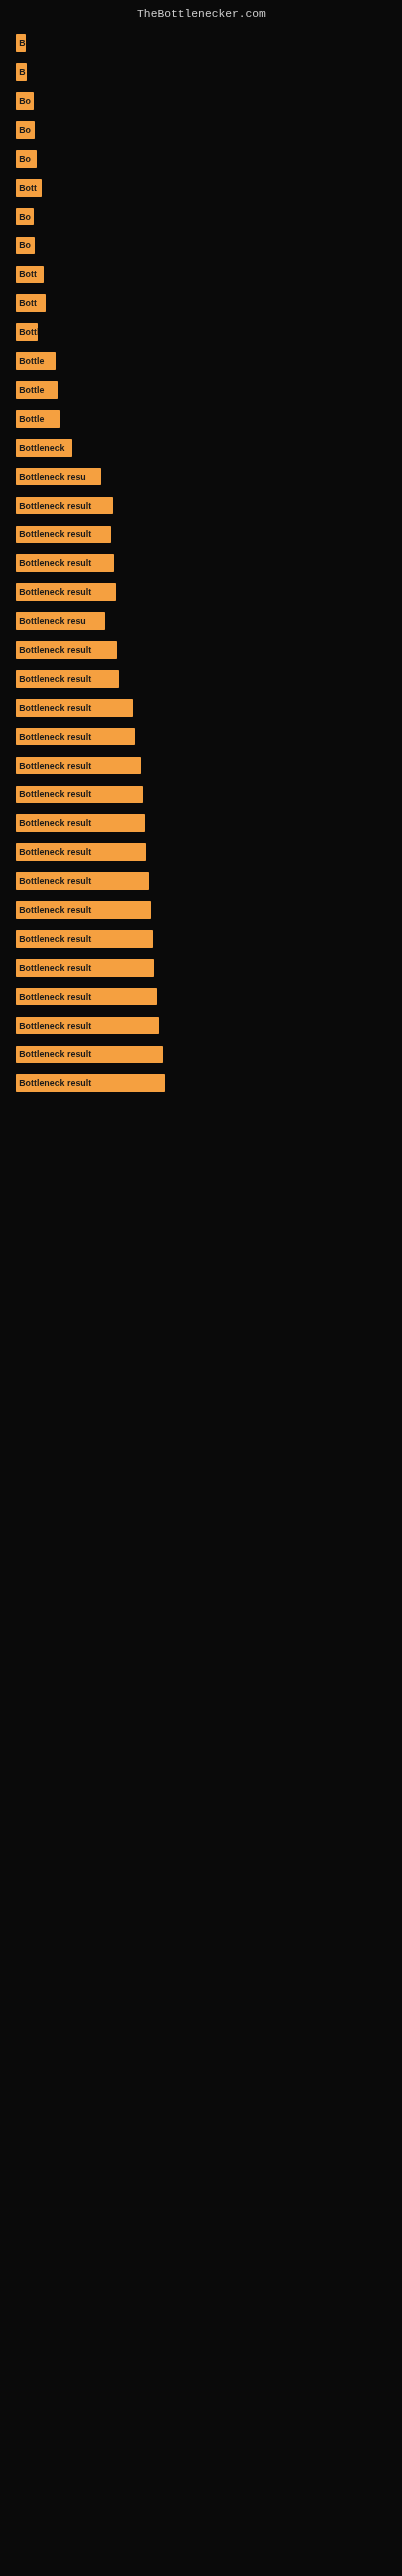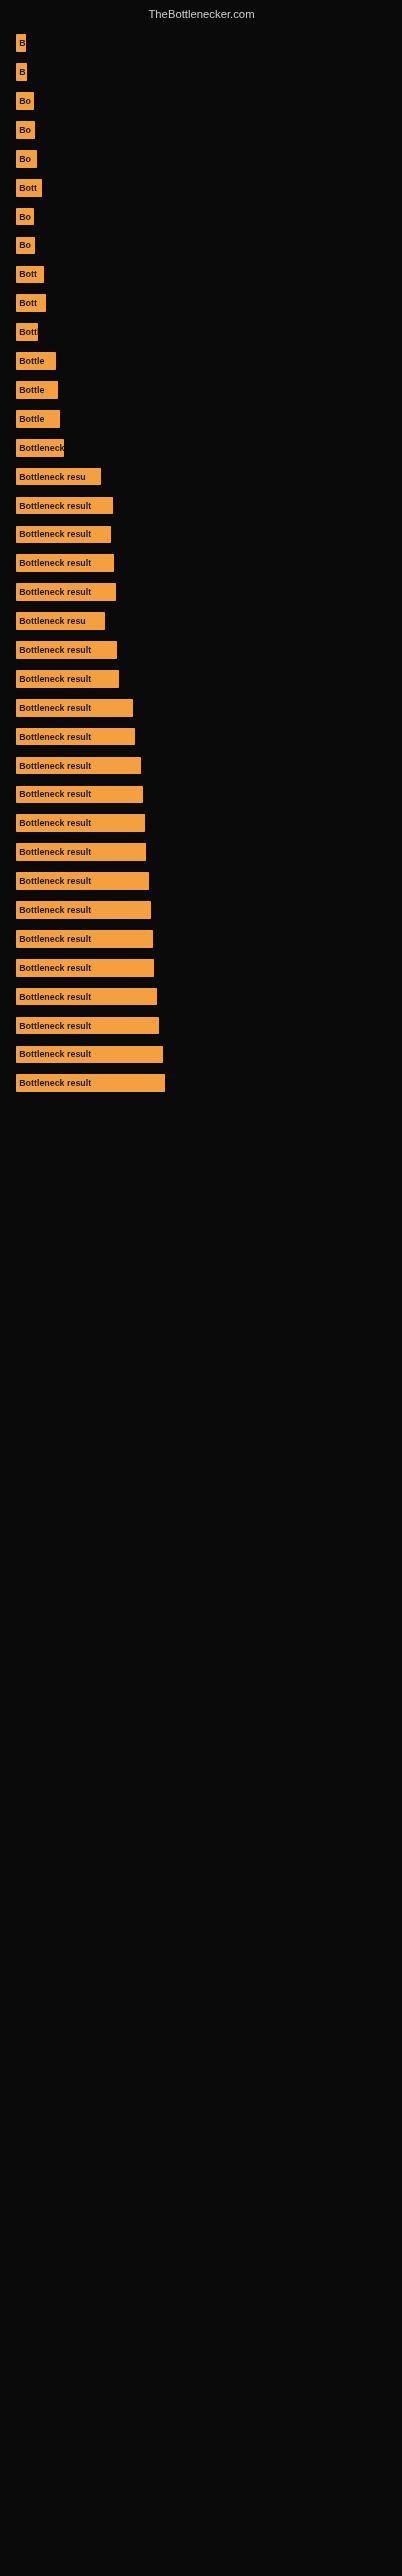--- a/index.html
+++ b/index.html
@@ -12,20 +12,21 @@
       width: 403px;
       font-family: Arial, sans-serif;
       overflow-x: hidden;
     }
     .header {
       text-align: center;
       padding: 8px 0 4px 0;
       color: #cccccc;
       font-size: 11.3px;
       font-weight: normal;
+      font-family: Liberation Mono, monospace;
     }
     .bars-container {
       padding: 8px 16px;
       display: flex;
       flex-direction: column;
       gap: 0px;
     }
     .bar-row {
       display: flex;
       align-items: center;
@@ -120,21 +121,21 @@
       <div class="bar" style="width: 42px;">
         <span class="bar-label">Bottle</span>
       </div>
     </div>
     <div class="bar-row">
       <div class="bar" style="width: 44px;">
         <span class="bar-label">Bottle</span>
       </div>
     </div>
     <div class="bar-row">
-      <div class="bar" style="width: 48px;">
+      <div class="bar" style="width: 56px;">
         <span class="bar-label">Bottleneck</span>
       </div>
     </div>
     <div class="bar-row">
       <div class="bar" style="width: 85px;">
         <span class="bar-label">Bottleneck resu</span>
       </div>
     </div>
     <div class="bar-row">
       <div class="bar" style="width: 97px;">

